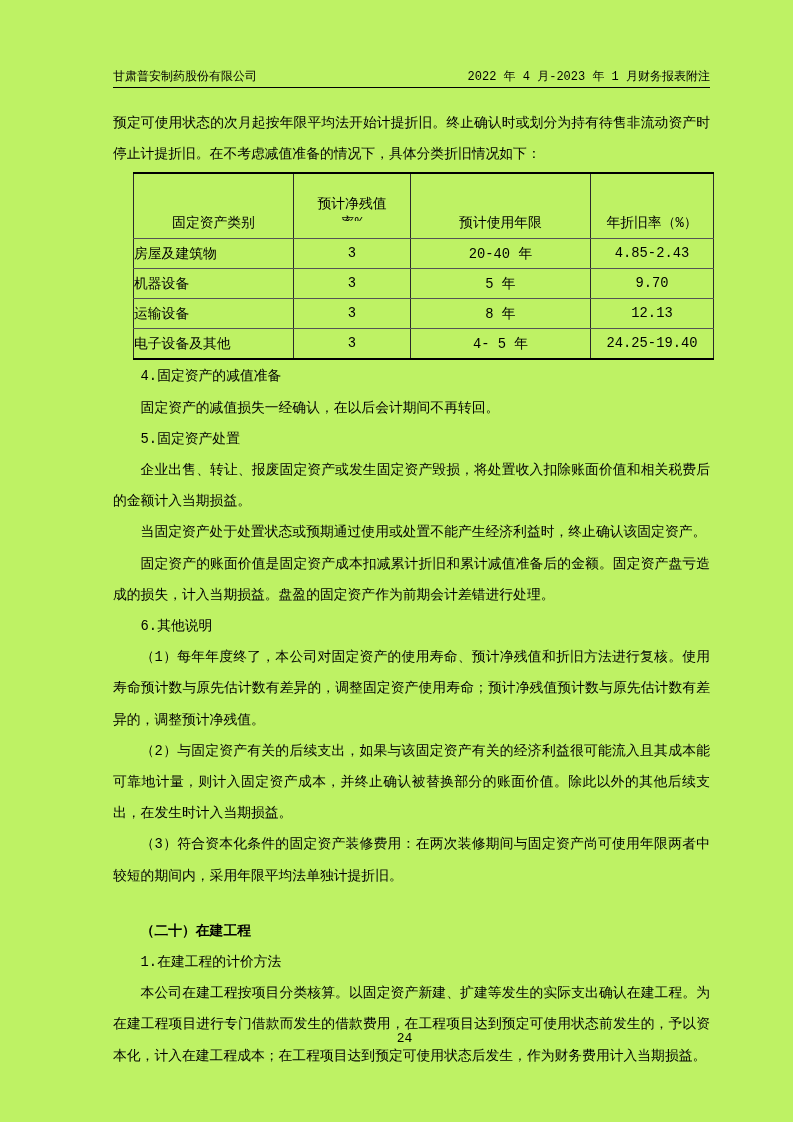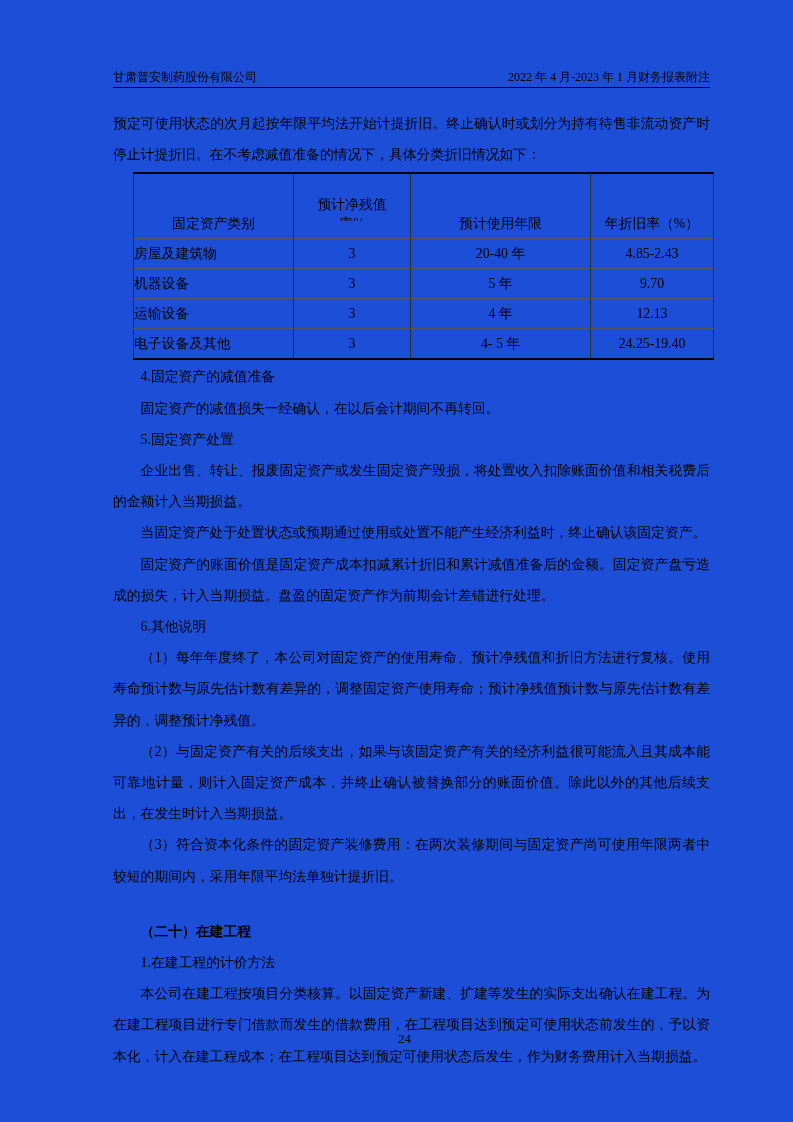--- a/index.html
+++ b/index.html
@@ -1,22 +1,22 @@
 <!DOCTYPE html>
 <html><head>
 <meta charset="utf-8">
 <style>
   html, body { margin: 0; padding: 0; background: #ffffff; }
   .page {
     position: relative;
     width: 793px;
     height: 1122px;
-    background: #1d4ed8;
+    background: #bef264;
     color: #000000;
-    font-family: Liberation Serif, serif;
+    font-family: Liberation Mono, monospace;
     overflow: hidden;
   }
   .page-header {
     position: absolute;
     top: 70px;
     left: 113px;
     width: 597px;
     display: flex;
     justify-content: space-between;
     align-items: flex-end;
@@ -130,21 +130,21 @@
         </tr>
         <tr>
           <td class="cell-left">机器设备</td>
           <td>3</td>
           <td>5 年</td>
           <td>9.70</td>
         </tr>
         <tr>
           <td class="cell-left">运输设备</td>
           <td>3</td>
-          <td>4 年</td>
+          <td>8 年</td>
           <td>12.13</td>
         </tr>
         <tr>
           <td class="cell-left">电子设备及其他</td>
           <td>3</td>
           <td>4- 5 年</td>
           <td>24.25-19.40</td>
         </tr>
       </tbody>
     </table>

